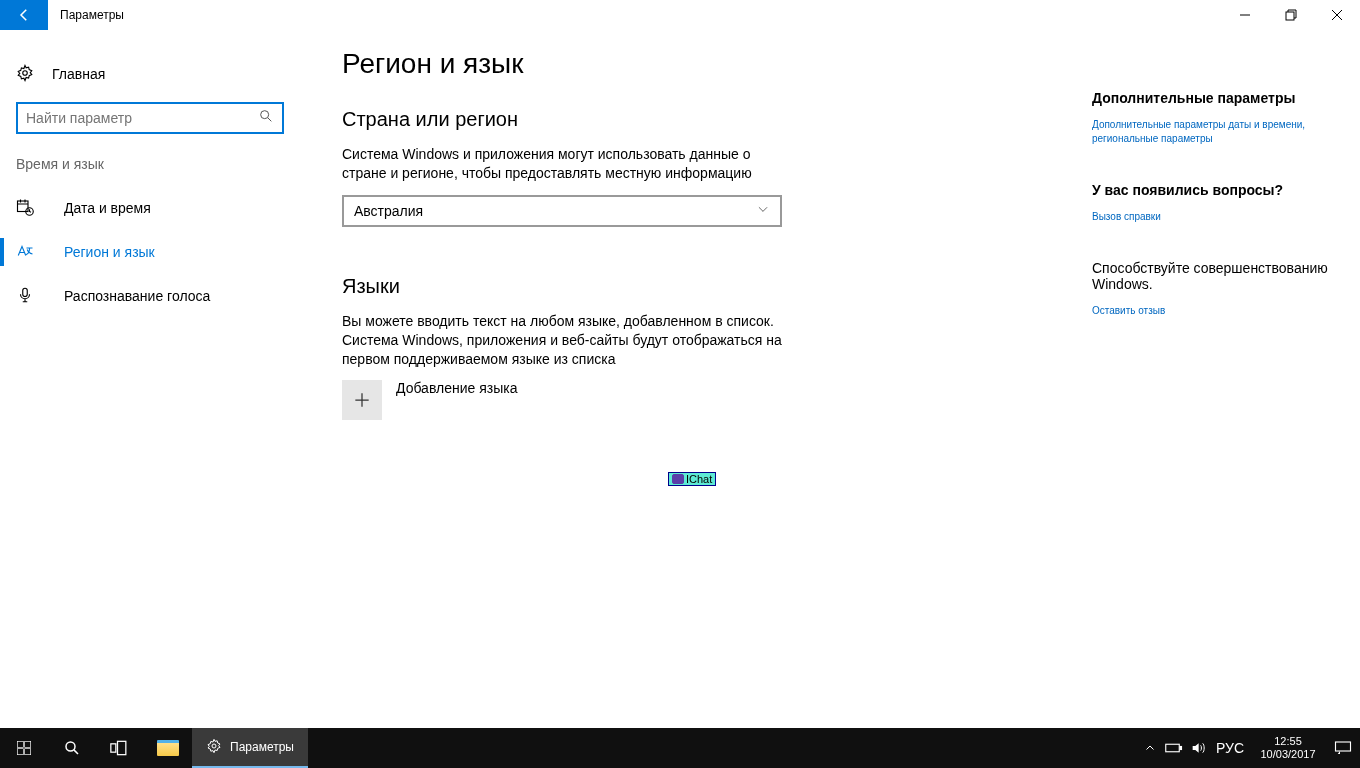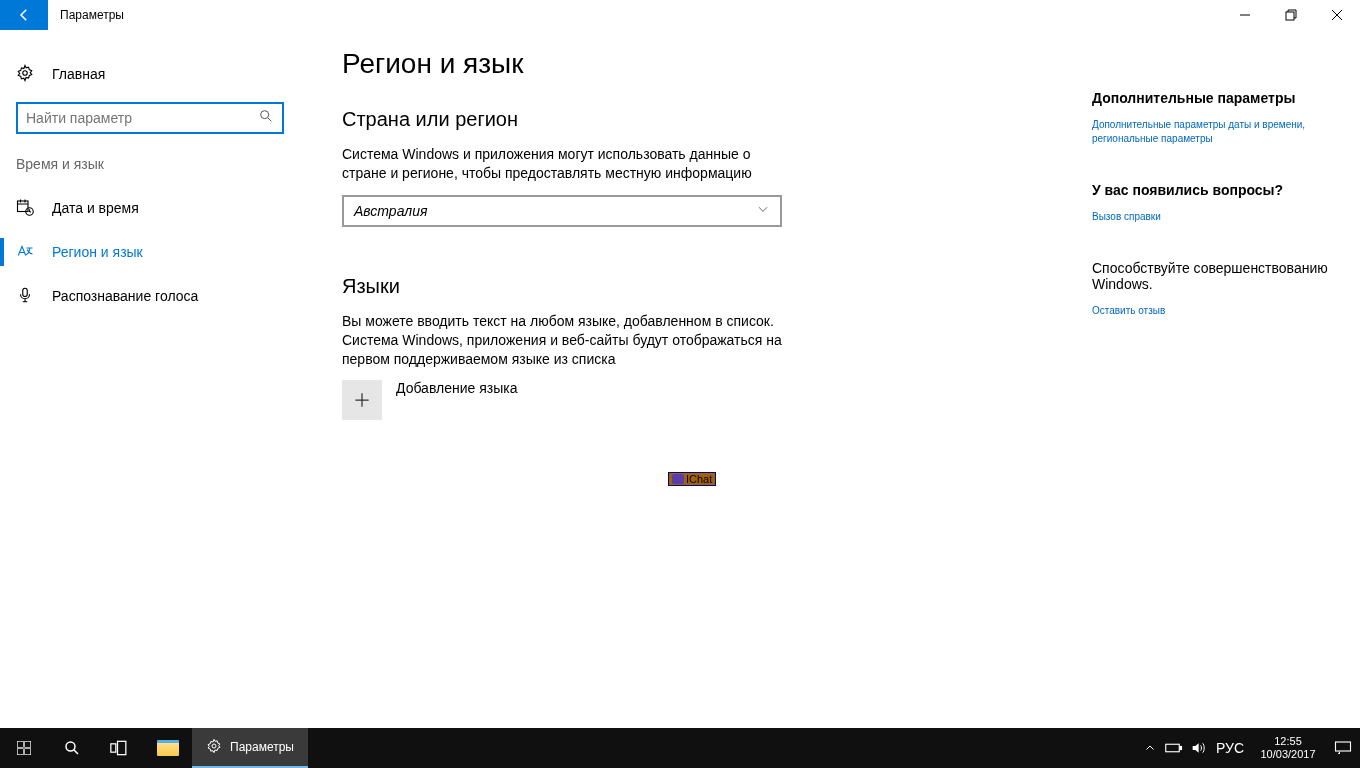--- a/index.html
+++ b/index.html
@@ -19,37 +19,37 @@
   .sidebar { width: 300px; padding: 24px 0 0 0; }
   .content { flex: 1; padding: 18px 40px 0 42px; position: relative; }
   .related { width: 268px; padding: 60px 20px 0 0; font-size: 14px; }
 
   
   .home-row { display:flex; align-items:center; height: 40px; padding-left: 16px; font-size: 14px; gap: 18px; }
   .searchbox { margin: 8px 16px 22px 16px; height: 32px; border: 2px solid #0078d7; display:flex; align-items:center; padding: 0 8px; }
   .searchbox input { border:none; outline:none; flex:1; font-size: 14px; color:#a16207; background:transparent; }
   .searchbox svg { stroke:#555; }
   .section-label { padding-left: 16px; color:#666; font-size: 14px; margin-bottom: 14px; }
-  .navitem { display:flex; align-items:center; height: 44px; padding-left: 16px; font-size: 14px; gap: 18px; cursor:default; }
+  .navitem { display:flex; align-items:center; height: 44px; padding-left: 16px; font-size: 14px; gap: 30px; cursor:default; }
   .navitem.selected { color:#0078d7; position:relative; }
   .navitem.selected::before { content:""; position:absolute; left:0; top:8px; bottom:8px; width:4px; background:#0078d7; }
   .navitem svg { stroke:#000; fill:none; }
   .navitem.selected svg { stroke:#0078d7; }
 
   
   h1 { font-weight: 300; font-size: 28px; margin-bottom: 28px; }
   h2 { font-weight: 400; font-size: 20px; margin-bottom: 14px; }
   .desc { font-size: 14px; color:#000; max-width: 440px; line-height: 1.35; margin-bottom: 12px; }
-  .combobox { width: 440px; height: 32px; border: 2px solid #999; display:flex; align-items:center; padding: 0 10px; font-size:14px; margin-bottom: 48px; font-style: italic; }
+  .combobox { width: 440px; height: 32px; border: 2px solid #999; display:flex; align-items:center; padding: 0 10px; font-size:14px; margin-bottom: 48px; }
   .combobox .cbval { flex:1; }
   .addlang { display:flex; align-items:flex-start; gap: 14px; margin-top: 6px; }
   .addlang .plus { width:40px; height:40px; background:#e6e6e6; display:flex; align-items:center; justify-content:center; }
   .addlang .plus svg { stroke:#333; }
   .addlang .lbl { font-size: 14px; }
-  .watermark { position:absolute; left:368px; top:442px; border:1px solid #00008b; padding:0 3px; font-size:11px; font-family: Tahoma, sans-serif; display:flex; align-items:center; gap:2px; background:#a16207; }
+  .watermark { position:absolute; left:368px; top:442px; border:1px solid #00008b; padding:0 3px; font-size:11px; font-family: Tahoma, sans-serif; display:flex; align-items:center; gap:2px; background:#5eead4; }
   .watermark .dot { width:12px; height:10px; background:#5a3ea8; border:1px solid #5a3ea8; border-radius:2px; }
 
   
   .related .hd { font-size: 14px; font-weight:600; margin-bottom: 12px; color:#000; }
   .related a { display:block; color:#0067c0; text-decoration:none; font-size:10px; line-height:1.4; margin-bottom: 36px; }
 
   
   .taskbar { height: 40px; background:#101010; display:flex; align-items:stretch; color:#fff; font-size:12px; }
   .taskbar .tbtn { width:48px; display:flex; align-items:center; justify-content:center; }
   .taskbar .tbtn svg { stroke:#fff; fill:none; }

